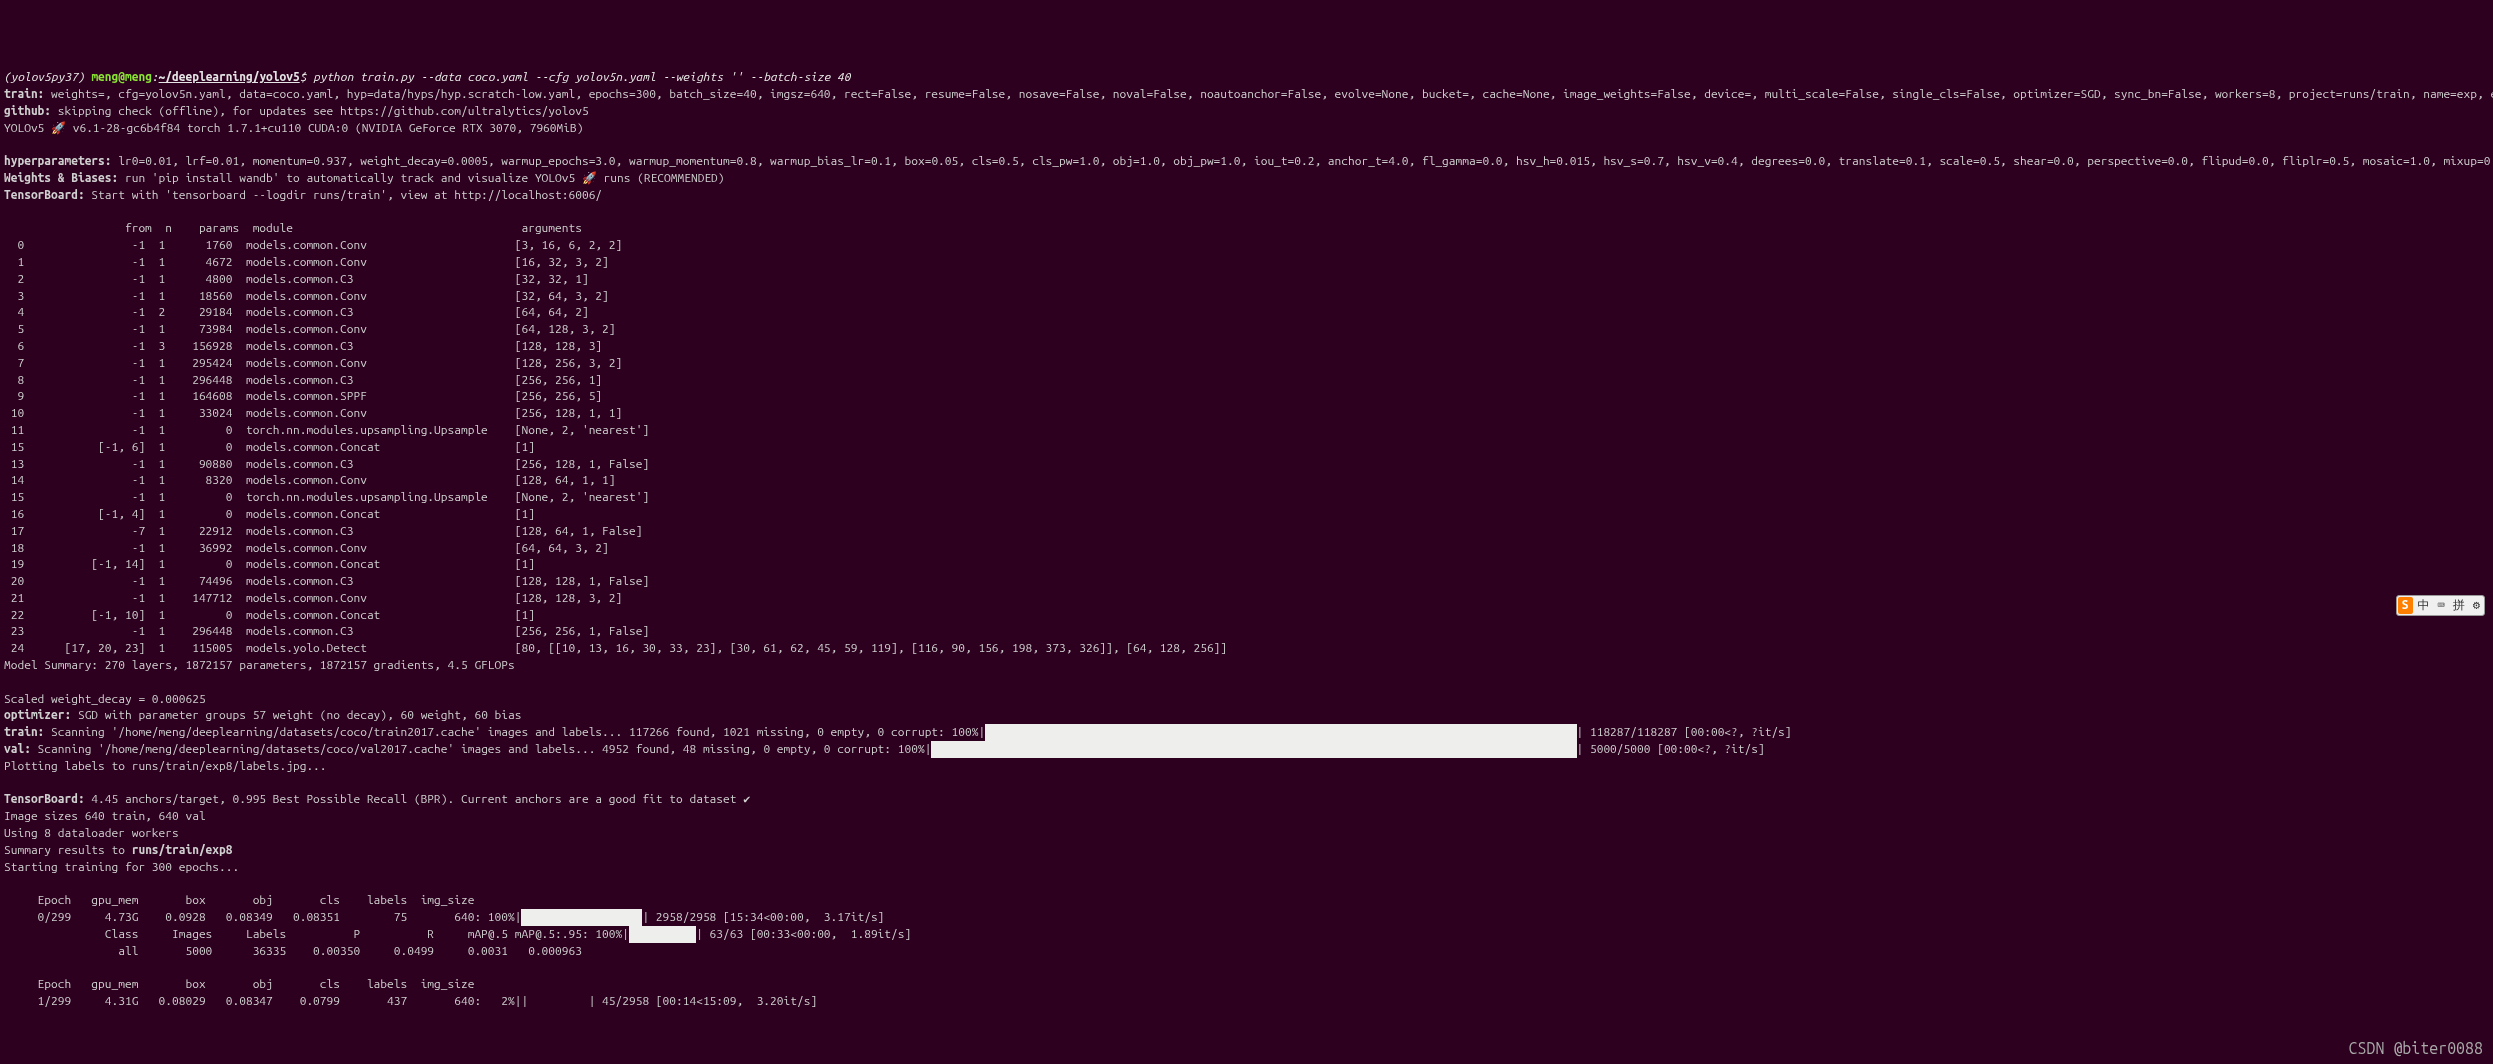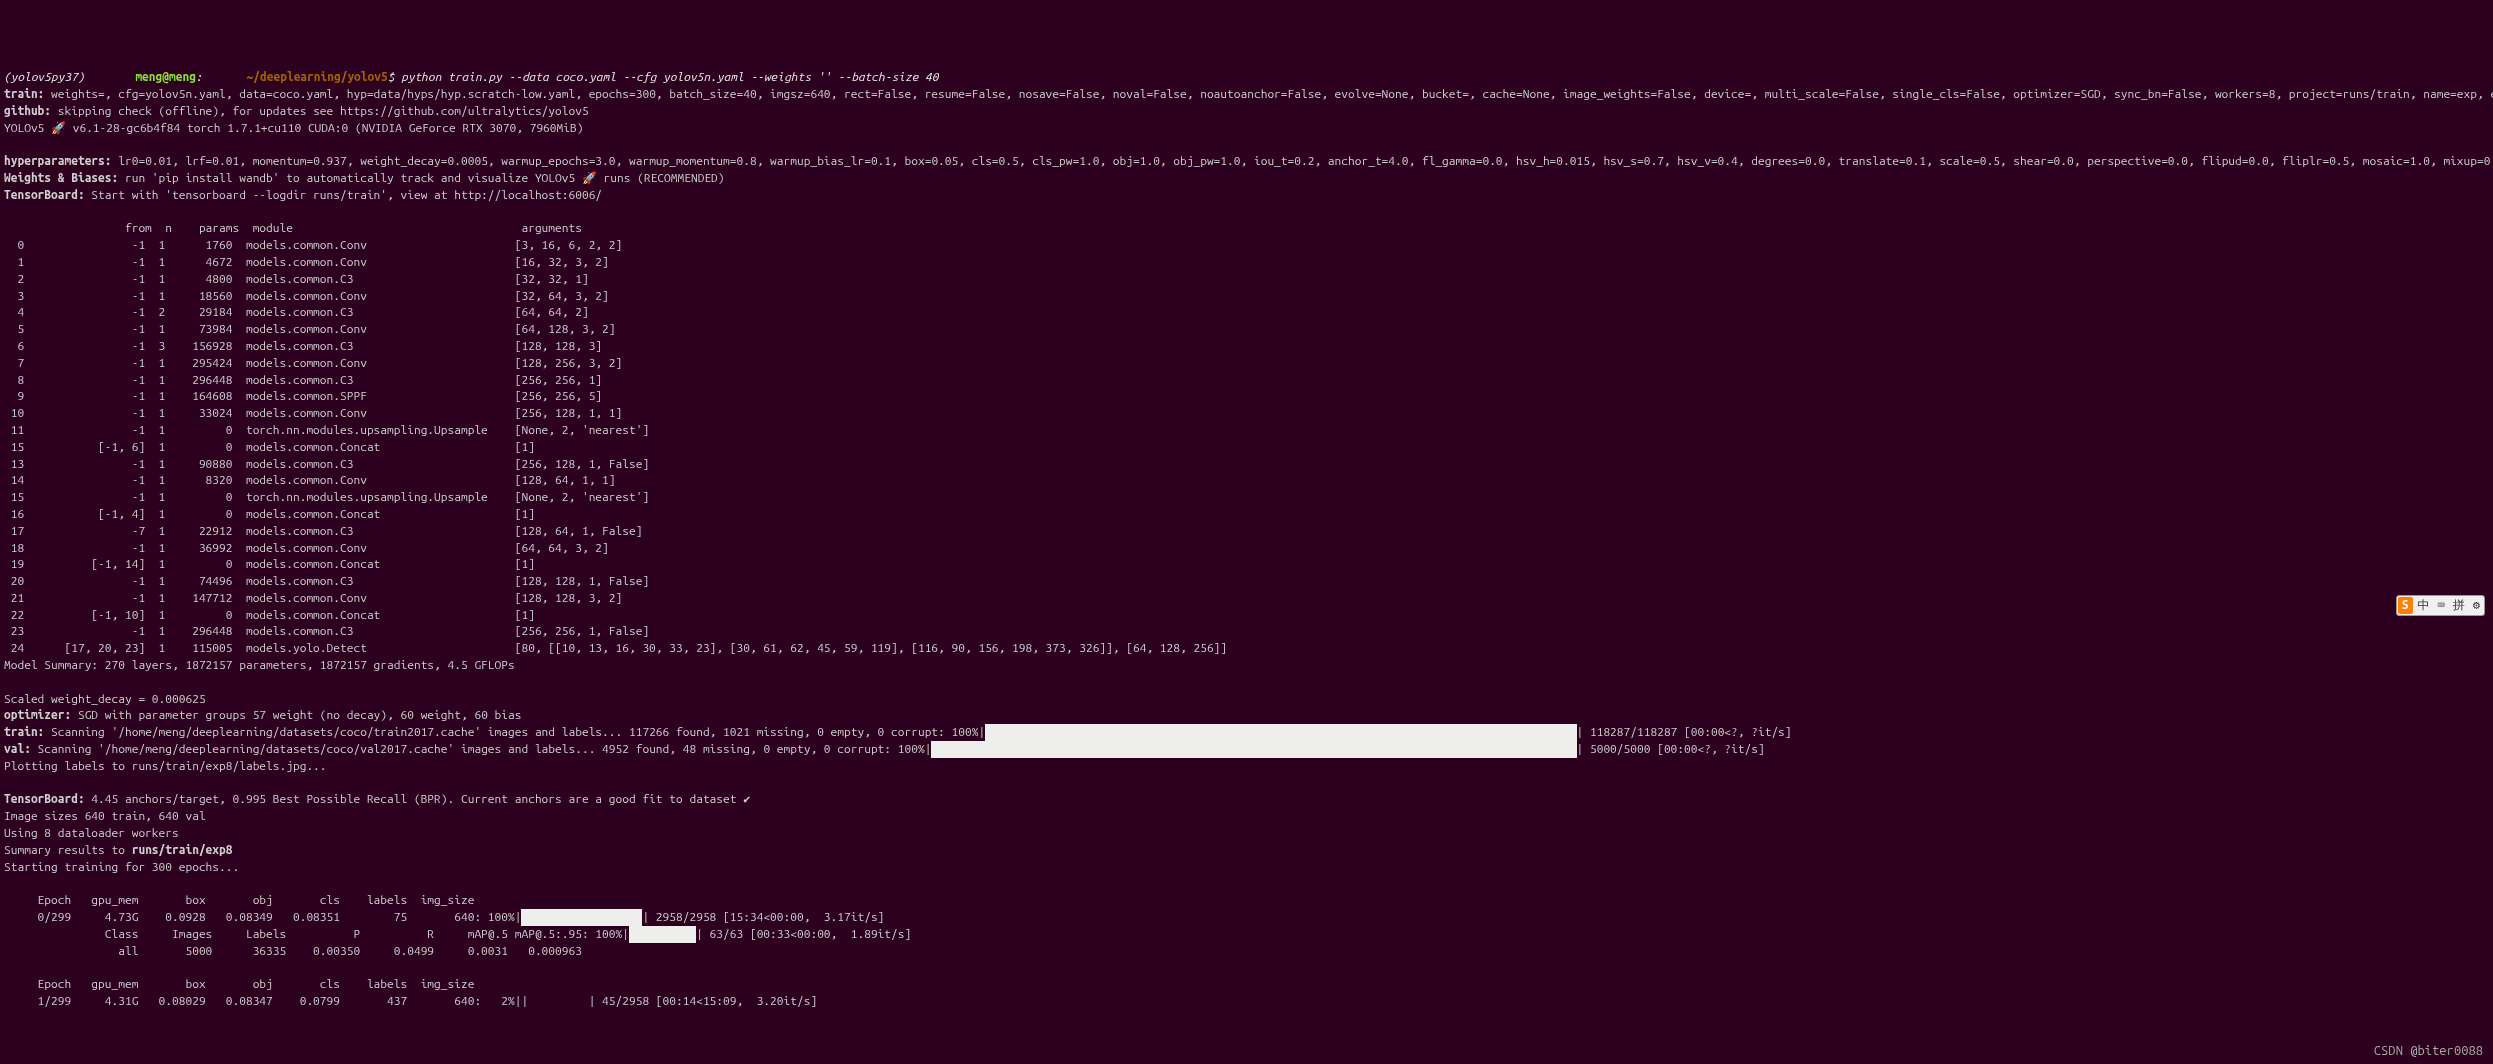--- a/index.html
+++ b/index.html
@@ -9,23 +9,23 @@
     font-family: 'Ubuntu Mono', 'Consolas', 'Monaco', monospace;
     font-size: 12px;
     line-height: 1.4;
     white-space: pre;
     padding: 2px 4px;
     overflow-x: auto;
     width: 2493px;
     min-height: 1064px;
   }
   .green { color: #8ae234; }
-  .blue { color: #a16207; }
+  .blue { color: #e5e5e5; text-decoration: underline; }
   .white { color: #eeeeec; font-style: italic; }
-  .bold { font-weight: bold; margin-left: 44px; }
+  .bold { font-weight: bold; }
   .header { font-weight: bold; }
   .bar { background: #eeeeec; color: #2c001e; display: inline-block; }
   .overlay {
     position: fixed;
     right: 8px;
     top: 595px;
     display: flex;
     align-items: center;
     gap: 2px;
     background: #f0f0f0;
@@ -44,21 +44,21 @@
   }
   .overlay .item {
     color: #333;
     padding: 0 3px;
   }
   .watermark {
     position: fixed;
     right: 10px;
     bottom: 5px;
     color: #aaa;
-    font-size: 13px;
+    font-size: 16px;
   }
 </style>
 </head>
 <body>
 
 
 
 <div><span class="white">(yolov5py37)</span> <span class="green bold">meng@meng</span><span class="white">:</span><span class="blue bold">~/deeplearning/yolov5</span><span class="white">$</span> <span class="white">python train.py --data coco.yaml --cfg yolov5n.yaml --weights '' --batch-size 40</span>
 <span class="header">train:</span><span> weights=, cfg=yolov5n.yaml, data=coco.yaml, hyp=data/hyps/hyp.scratch-low.yaml, epochs=300, batch_size=40, imgsz=640, rect=False, resume=False, nosave=False, noval=False, noautoanchor=False, evolve=None, bucket=, cache=None, image_weights=False, device=, multi_scale=False, single_cls=False, optimizer=SGD, sync_bn=False, workers=8, project=runs/train, name=exp, exist_ok=False, quad=False, cos_lr=False, label_smoothing=0.0, patience=100, freeze=[0], save_period=-1, local_rank=-1, entity=None, upload_dataset=False, bbox_interval=-1, artifact_alias=latest</span>
 <span class="header">github:</span><span> skipping check (offline), for updates see https://github.com/ultralytics/yolov5</span>

